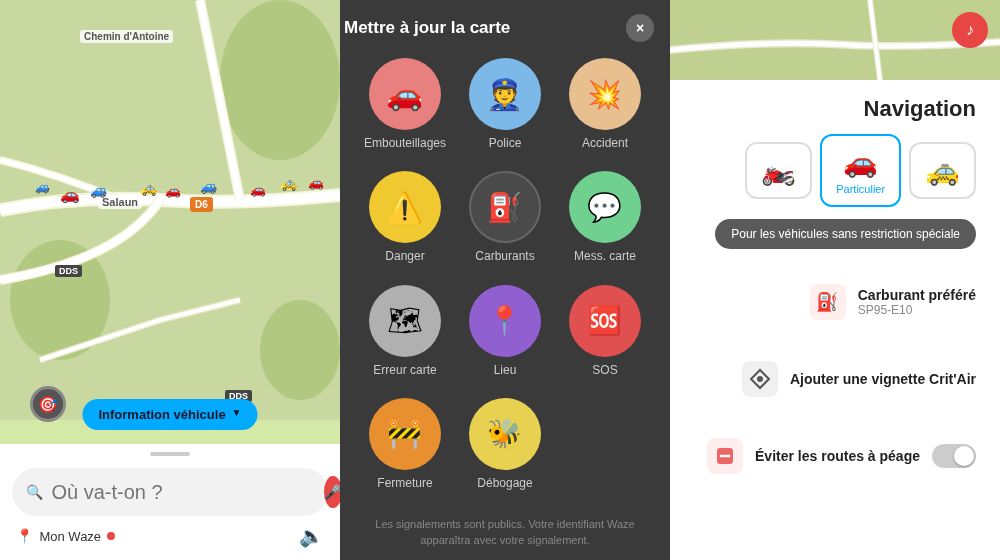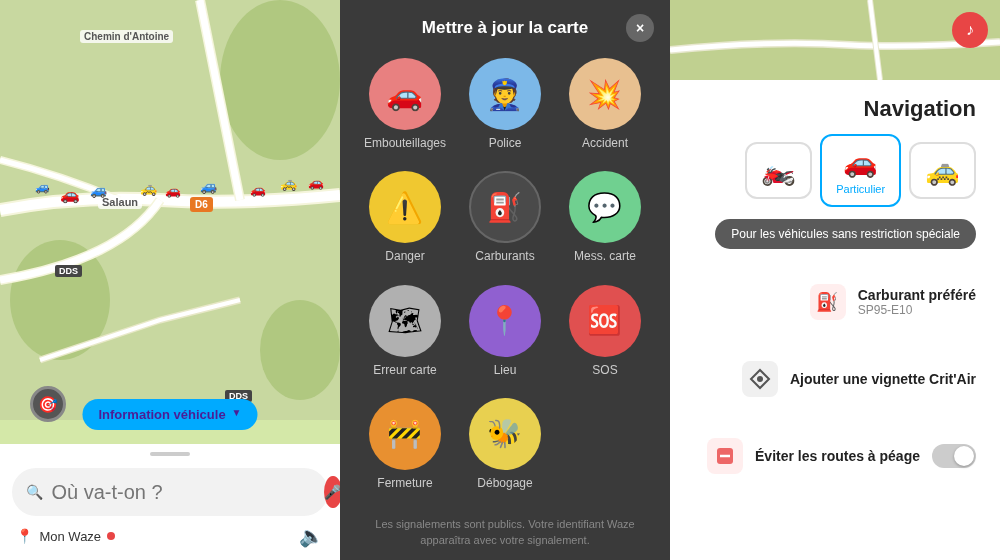--- a/index.html
+++ b/index.html
@@ -106,21 +106,21 @@
       cursor: pointer;
     }
 
     
     .info-vehicle-btn {
       position: absolute;
       bottom: 130px;
       left: 50%;
       transform: translateX(-50%);
       background: #00aaff;
-      color: #4c1d95;
+      color: #0f172a;
       border-radius: 20px;
       padding: 8px 16px;
       font-size: 13px;
       font-weight: 600;
       white-space: nowrap;
       cursor: pointer;
       display: flex;
       gap: 6px;
       margin-top: 16px;
     }
@@ -151,21 +151,20 @@
       flex-shrink: 0;
       display: flex;
       flex-direction: column;
       padding: 0 0 12px 0;
       position: relative;
     }
 
     .report-header {
       display: flex;
       align-items: center;
-      justify-content: center;
       padding: 18px 4px 12px;
       position: relative;
     }
 
     .report-title {
       color: white;
       font-size: 17px;
       font-weight: 600;
       text-align: center;
     }

